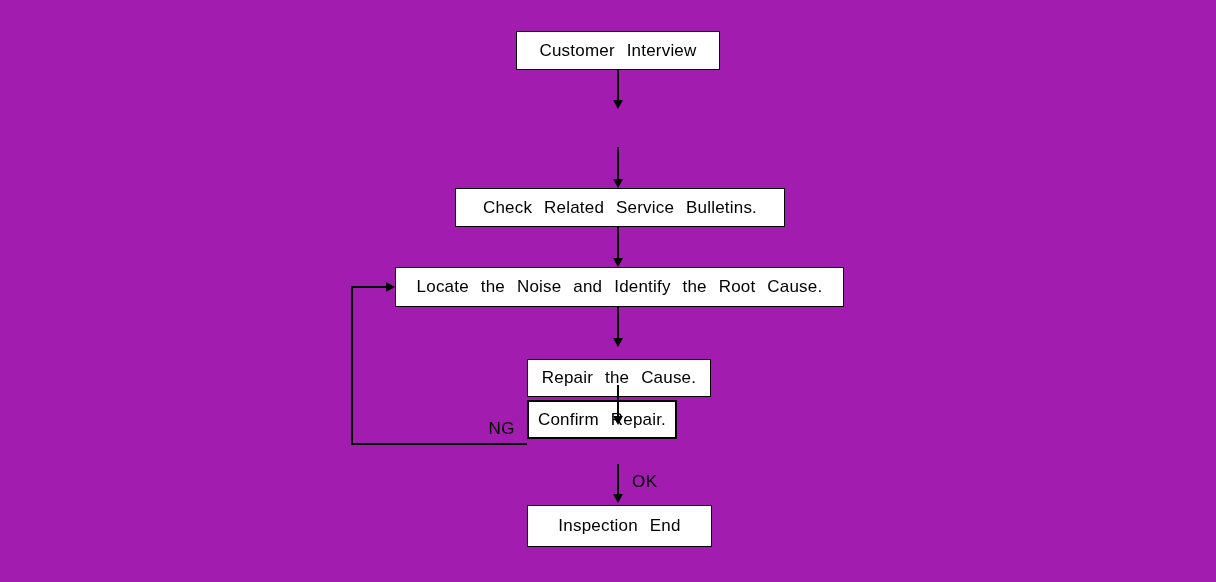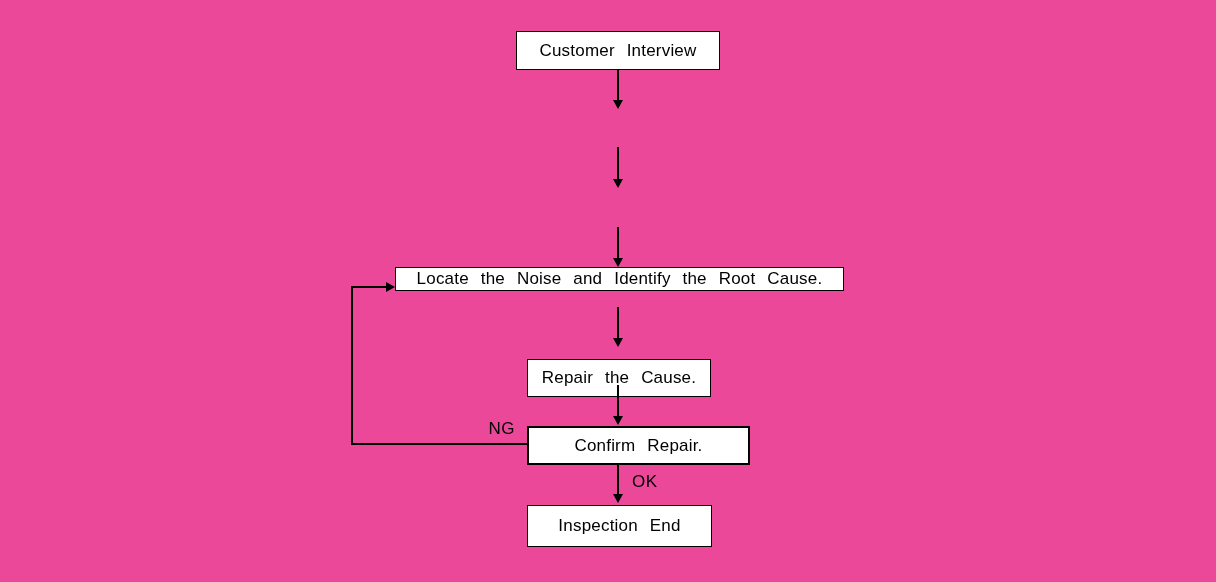--- a/index.html
+++ b/index.html
@@ -4,21 +4,21 @@
 <style>
   html, body {
     margin: 0;
     padding: 0;
     background: #ffffff;
   }
   #canvas {
     position: relative;
     width: 1216px;
     height: 582px;
-    background: #ec4899;
+    background: #a21caf;
     font-family: "Liberation Sans", "DejaVu Sans", sans-serif;
     color: #000000;
     overflow: hidden;
   }
   .node {
     position: absolute;
     box-sizing: border-box;
     border: 1.5px solid #000000;
     background: #ffffff;
     display: flex;
@@ -77,26 +77,27 @@
   }
 </style>
 </head>
 <body>
 
 <div id="canvas">
 
   <div class="node" style="left:516px; top:31px; width:204px; height:39px;">Customer Interview</div>
 
 
+  <div class="node" style="left:455px; top:188px; width:330px; height:39px;">Check Related Service Bulletins.</div>
 
-  <div class="node" style="left:395px; top:267px; width:449px; height:24px;">Locate the Noise and Identify the Root Cause.</div>
+  <div class="node" style="left:395px; top:267px; width:449px; height:40px;">Locate the Noise and Identify the Root Cause.</div>
 
   <div class="node" style="left:527px; top:347px; width:184px; height:38px;margin-top:12px;">Repair the Cause.</div>
 
-  <div class="node thick" style="left:527px; top:426px; width:223px; height:39px;">Confirm Repair.</div>
+  <div class="node thick" style="left:527px; top:400px; width:150px; height:39px;">Confirm Repair.</div>
 
   <div class="node" style="left:527px; top:505px; width:185px; height:42px;">Inspection End</div>
 
   <div class="vline" style="left:617px; top:70px; height:31px;"></div>
   <div class="arrowhead-down" style="left:613px; top:100px;"></div>
 
   <div class="vline" style="left:617px; top:147px; height:33px;"></div>
   <div class="arrowhead-down" style="left:613px; top:179px;"></div>
 
   <div class="vline" style="left:617px; top:227px; height:32px;"></div>

